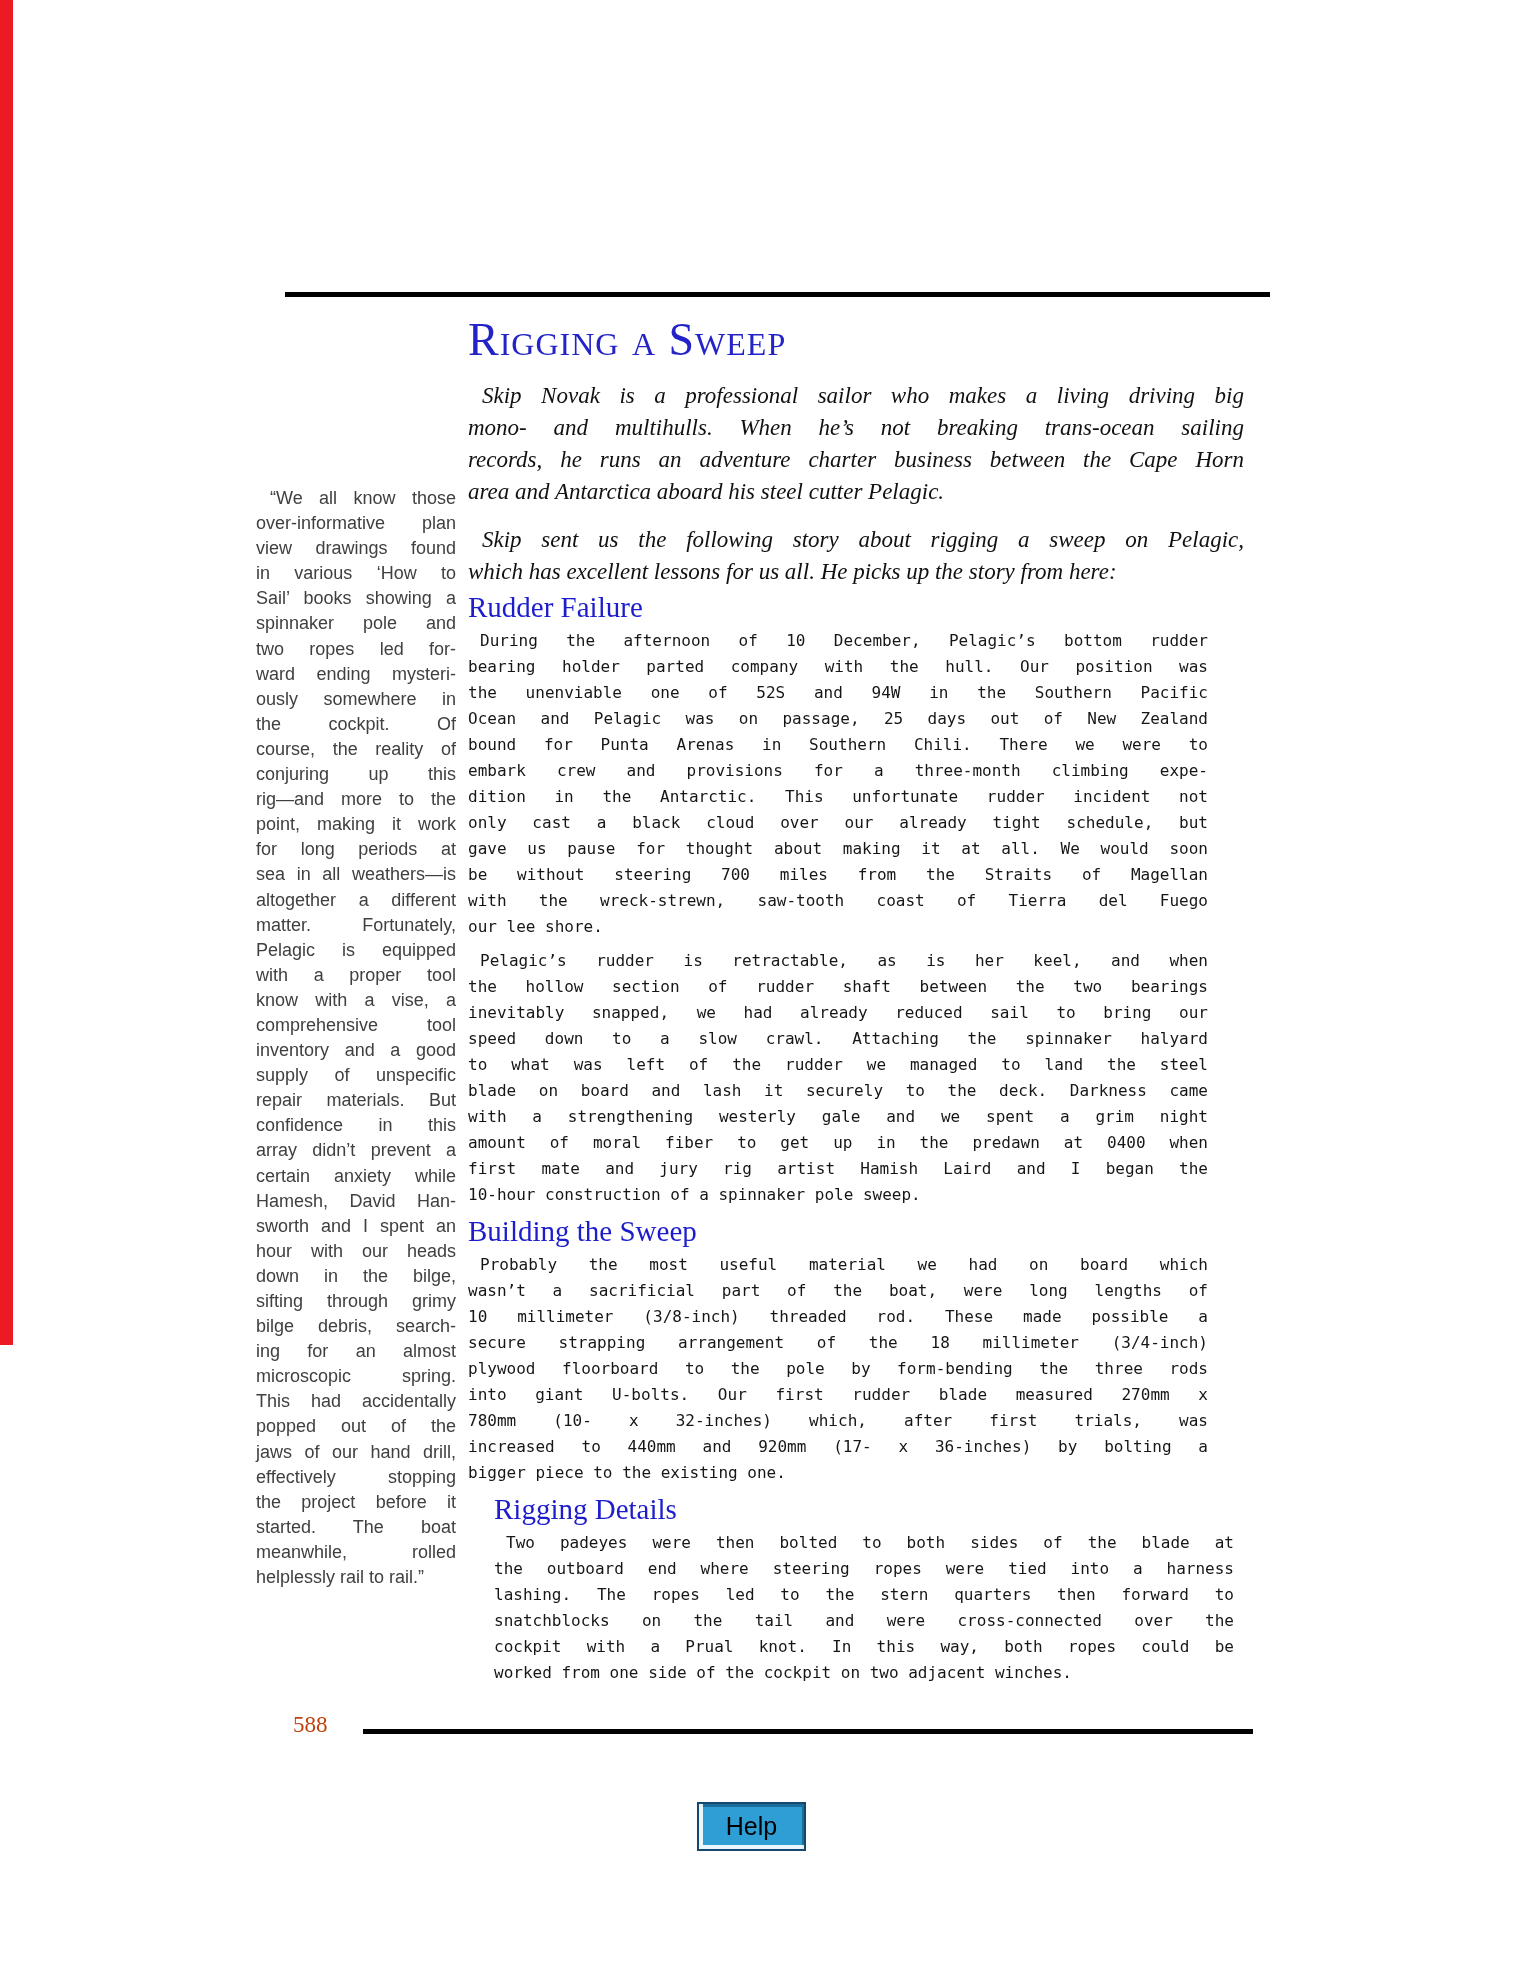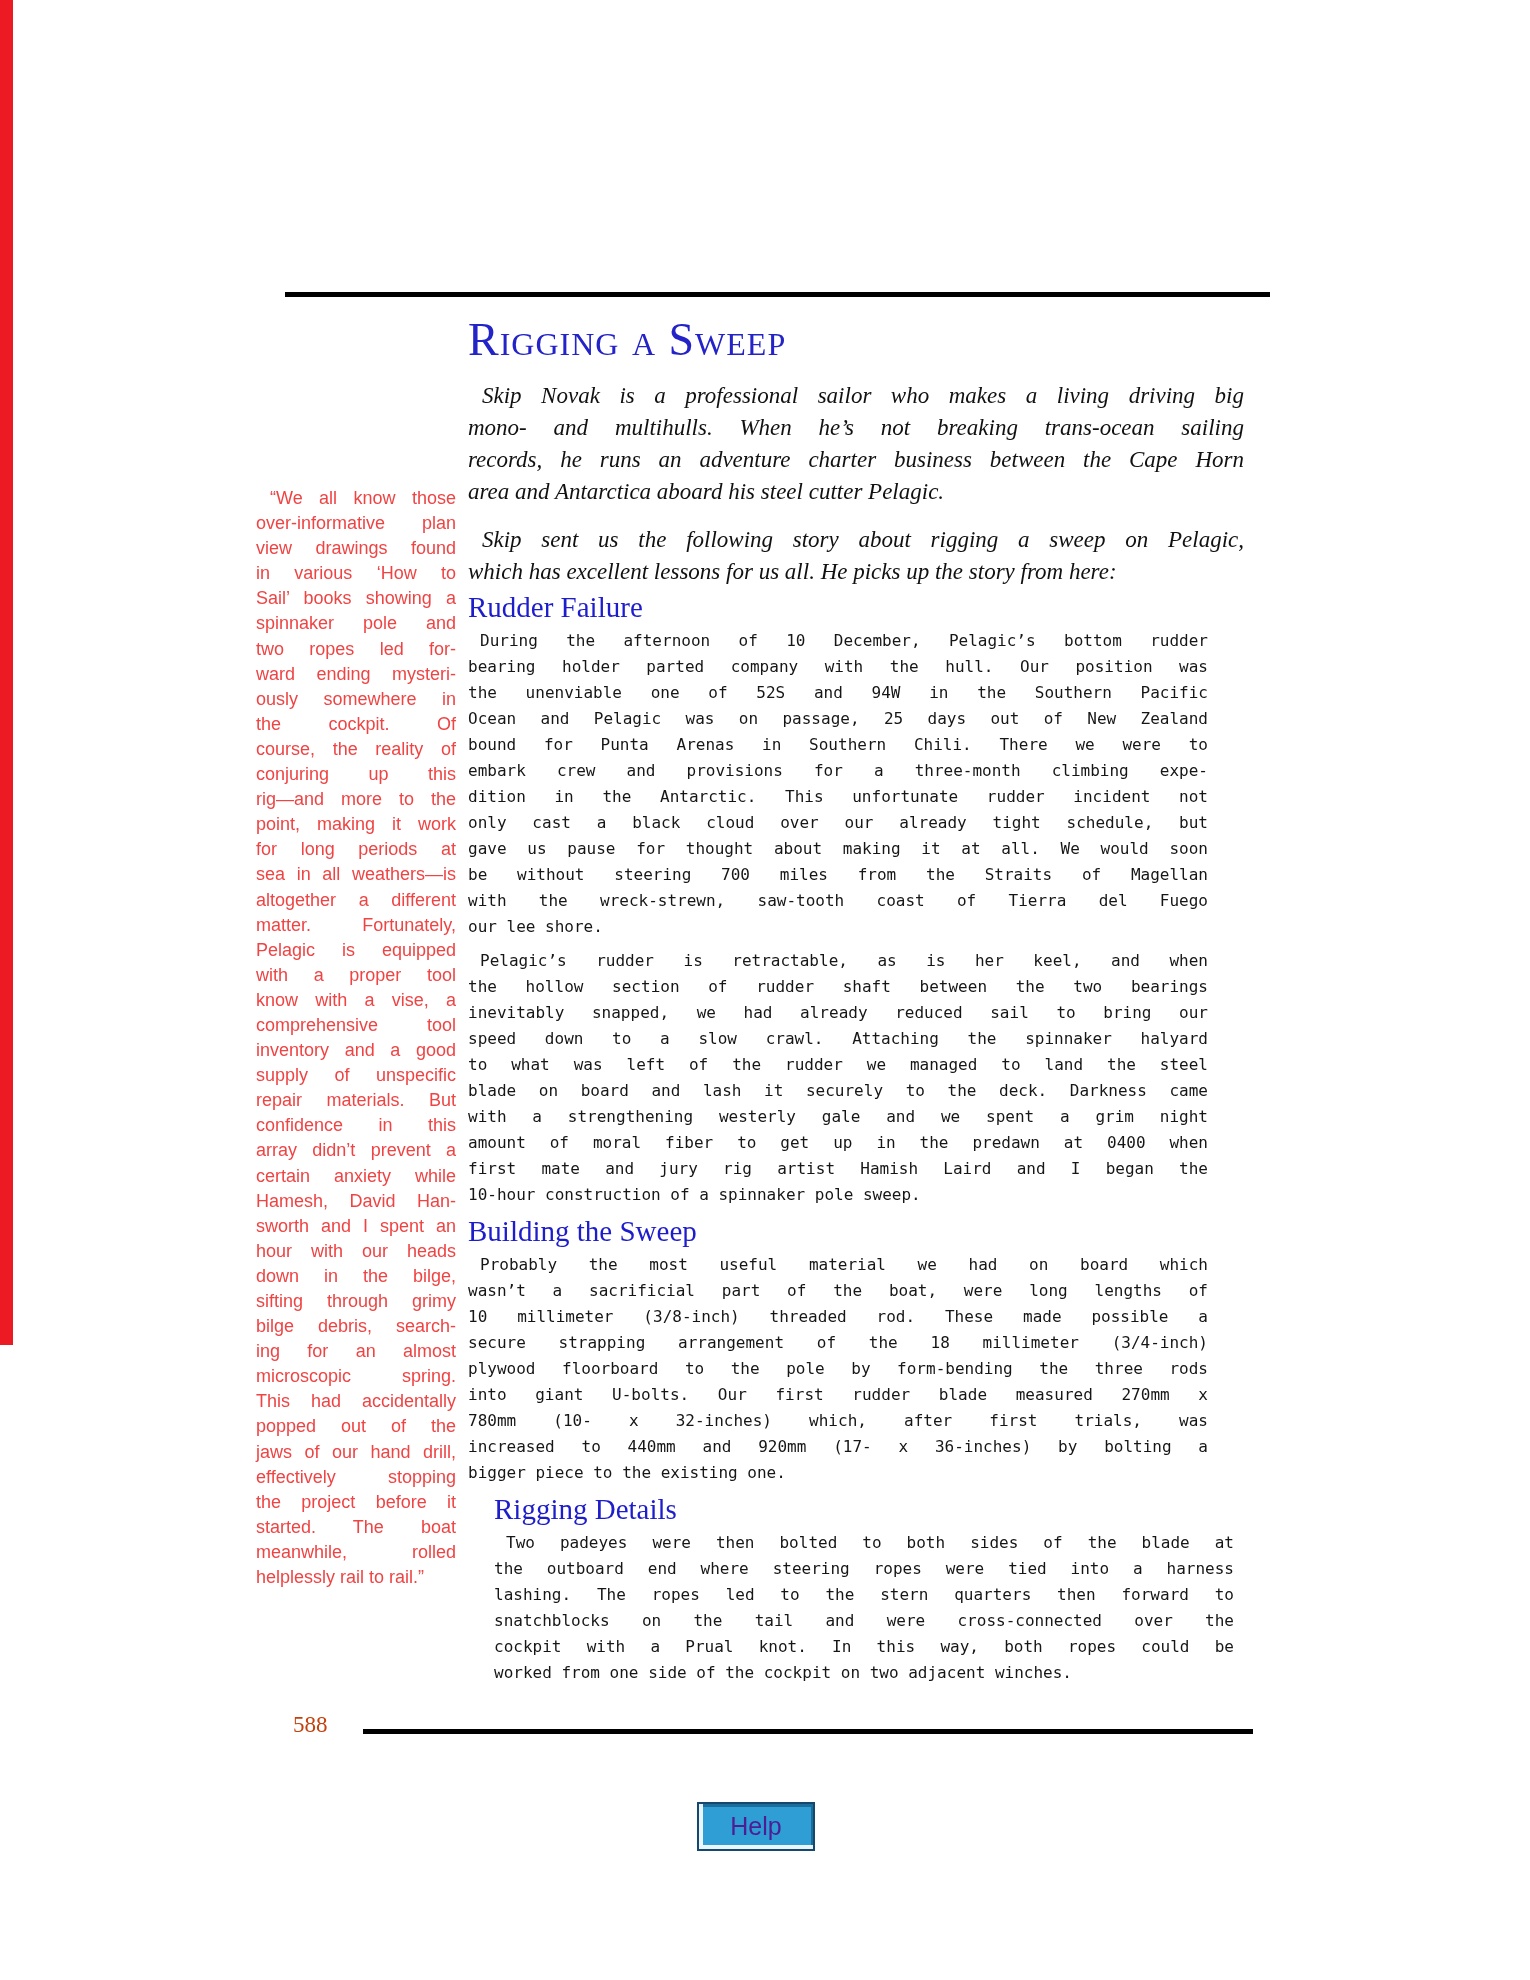--- a/index.html
+++ b/index.html
@@ -37,36 +37,36 @@
   .mono-para{
     font-family:"DejaVu Sans Mono",monospace;font-size:16px;line-height:26px;
     color:#161616;width:740px;
   }
   .mono-para .line:first-child{text-indent:12px;}
   .mono-first{margin-top:6px;}
   .mono-next{margin-top:8px;}
 
   .sidebar{
     position:absolute;left:256px;top:486px;width:200px;
-    font-family:"Liberation Sans",sans-serif;font-size:18px;line-height:25.1px;color:#ef4444;
+    font-family:"Liberation Sans",sans-serif;font-size:18px;line-height:25.1px;color:#404040;
   }
   .sidebar .line{text-align:justify;text-align-last:justify;}
   .sidebar .line.final{text-align-last:left;}
 
   .page-number{
     position:absolute;left:293px;top:1712px;
     font-family:"Liberation Serif",serif;font-size:23px;color:#c2410c;
   }
 
   .help-button{
-    position:absolute;left:697px;top:1802px;width:118px;height:49px;
+    position:absolute;left:697px;top:1802px;width:109px;height:49px;
     display:flex;align-items:center;justify-content:center;
     background:#2e9ed5;border:2px solid #15486e;box-sizing:border-box;
     box-shadow:inset 4px -4px 0 rgba(255,255,255,0.9), inset -2px 3px 0 rgba(12,70,110,0.55);
-    font-family:"Liberation Sans",sans-serif;font-size:25px;color:#4c1d95;
+    font-family:"Liberation Sans",sans-serif;font-size:25px;color:#000000;
     cursor:pointer;
   }
 </style>
 </head>
 <body>
 
 <div class="red-edge"></div>
 
 <div class="rule rule-top"></div>
 

